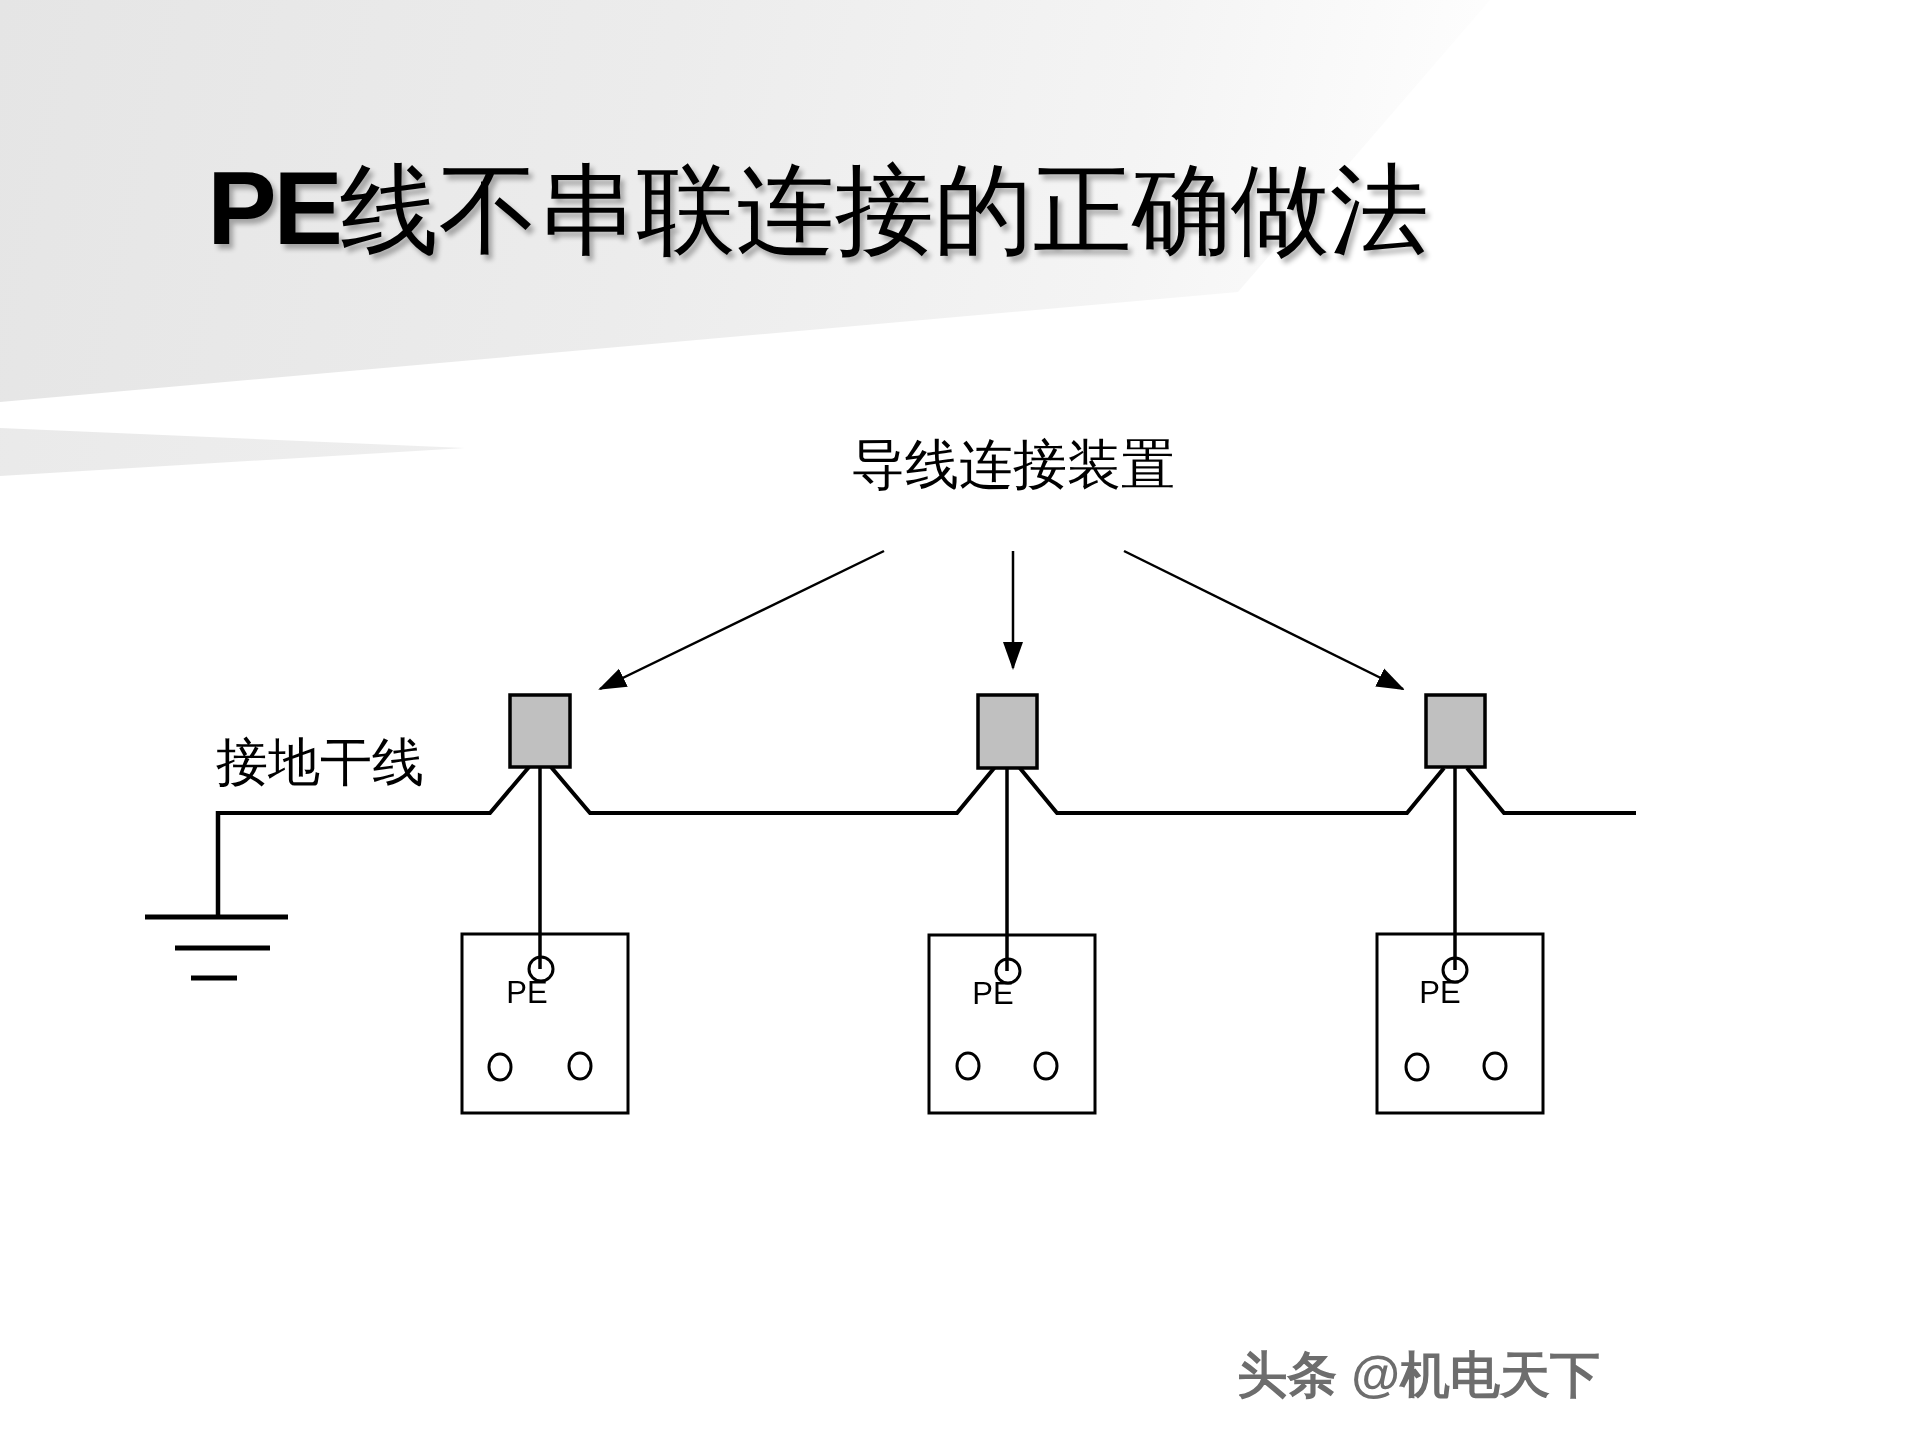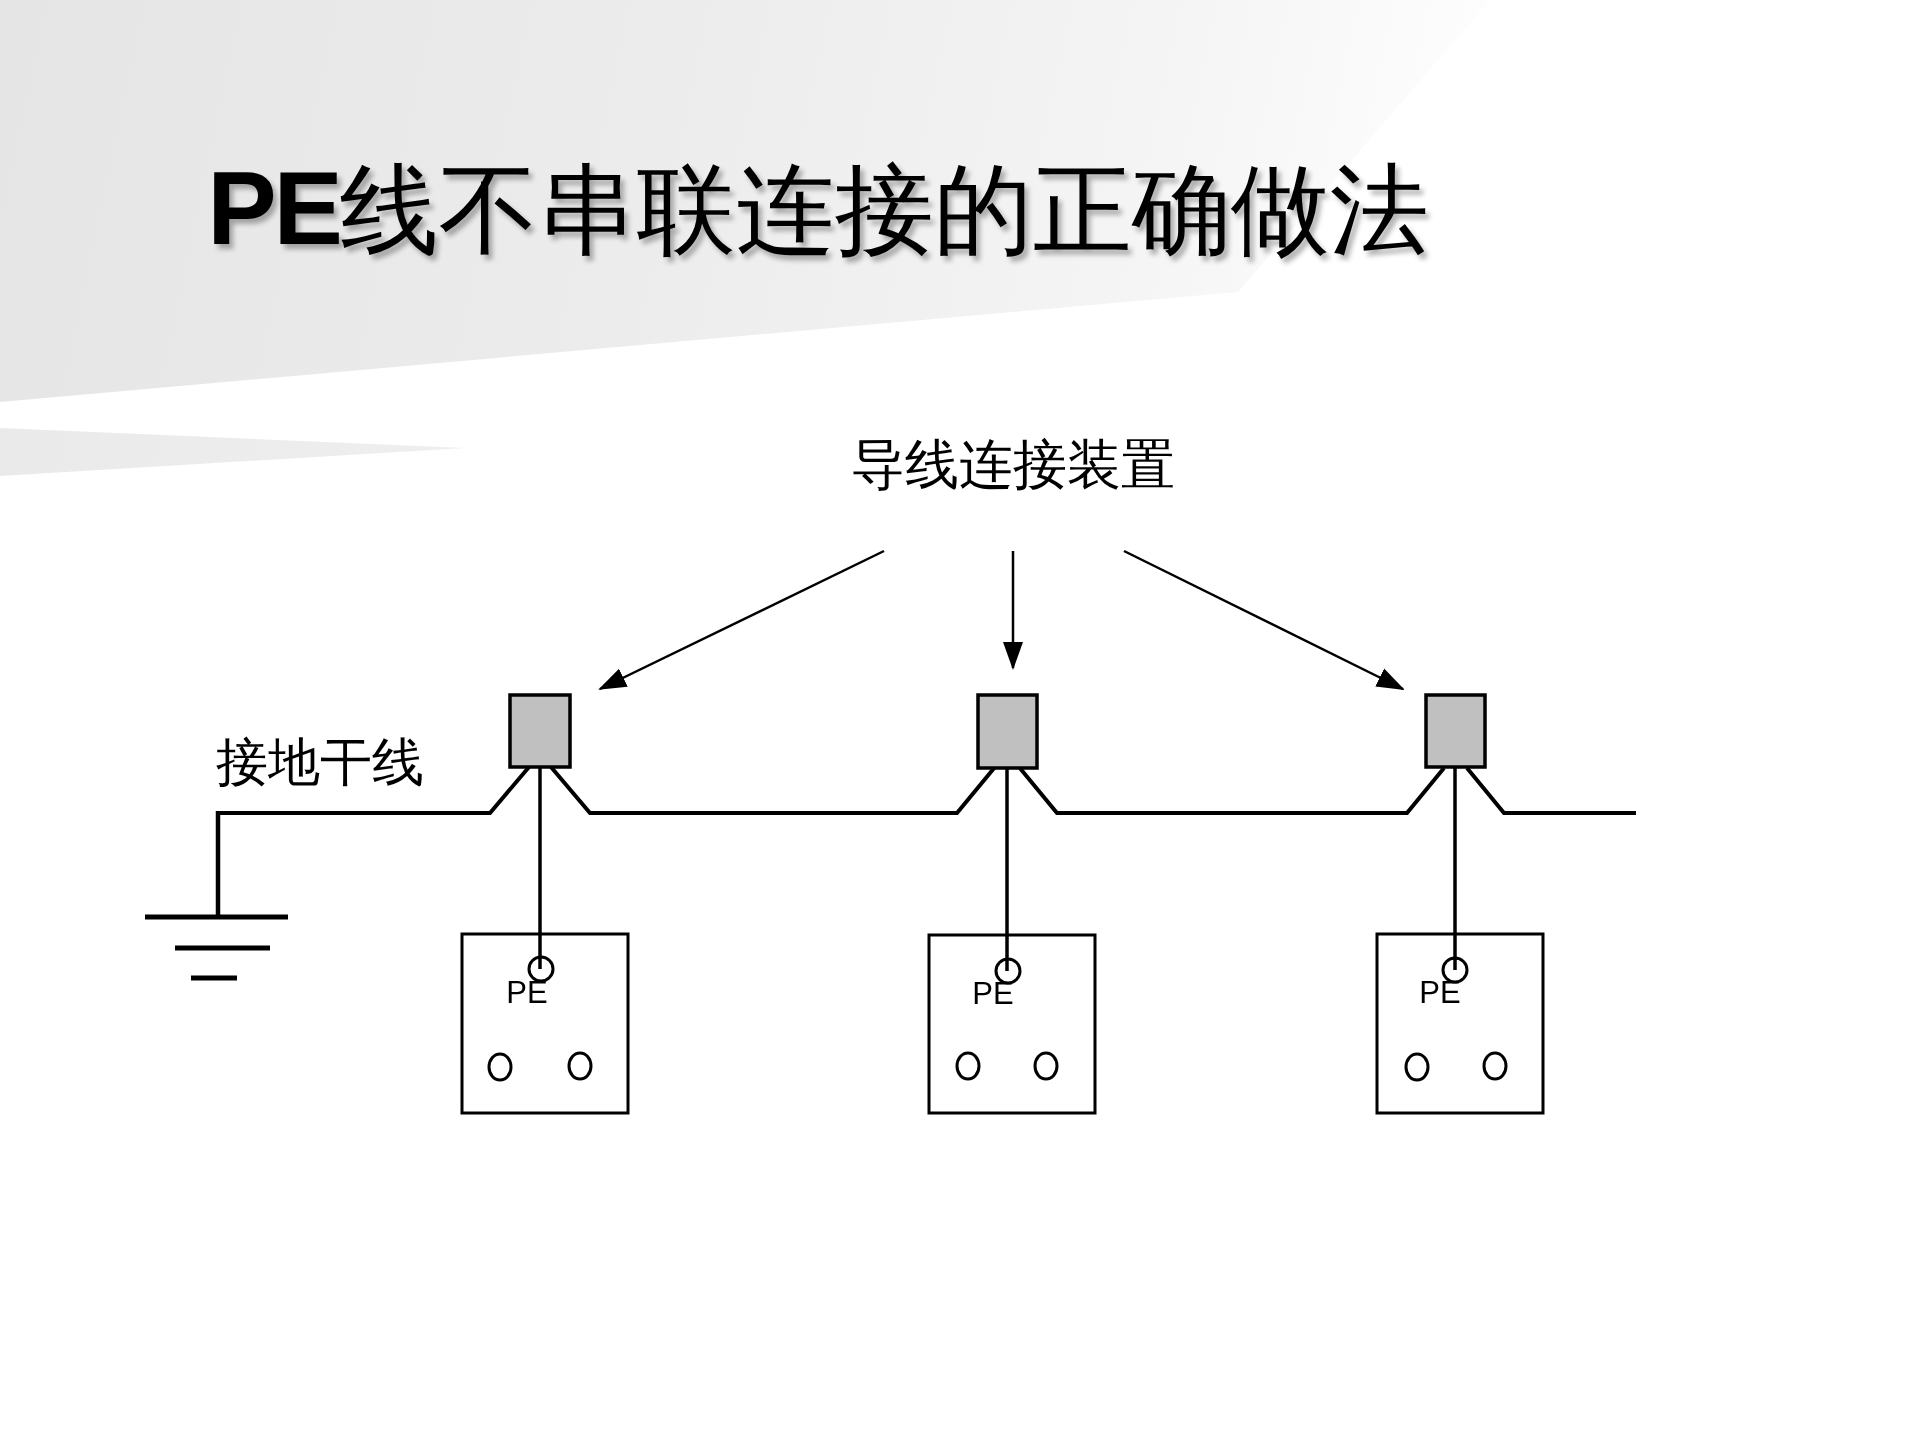--- a/index.html
+++ b/index.html
@@ -131,14 +131,15 @@
     <g>
       <rect x="1377" y="934" width="166" height="179" fill="#ffffff" stroke="#000000" stroke-width="3"></rect>
       <circle cx="1455" cy="970" r="12" fill="#ffffff" stroke="#000000" stroke-width="3"></circle>
       <line x1="1455" y1="767" x2="1455" y2="970" stroke="#000000" stroke-width="3.5"></line>
       <text class="pe-text" x="1440" y="1003" text-anchor="middle" font-size="31">PE</text>
       <ellipse cx="1417" cy="1067" rx="11" ry="13" fill="#ffffff" stroke="#000000" stroke-width="3"></ellipse>
       <ellipse cx="1495" cy="1066" rx="11" ry="13" fill="#ffffff" stroke="#000000" stroke-width="3"></ellipse>
     </g>
   </svg>
 
+  <div class="watermark">头条 @机电天下</div>
 
 </div>
 
 </body></html>

